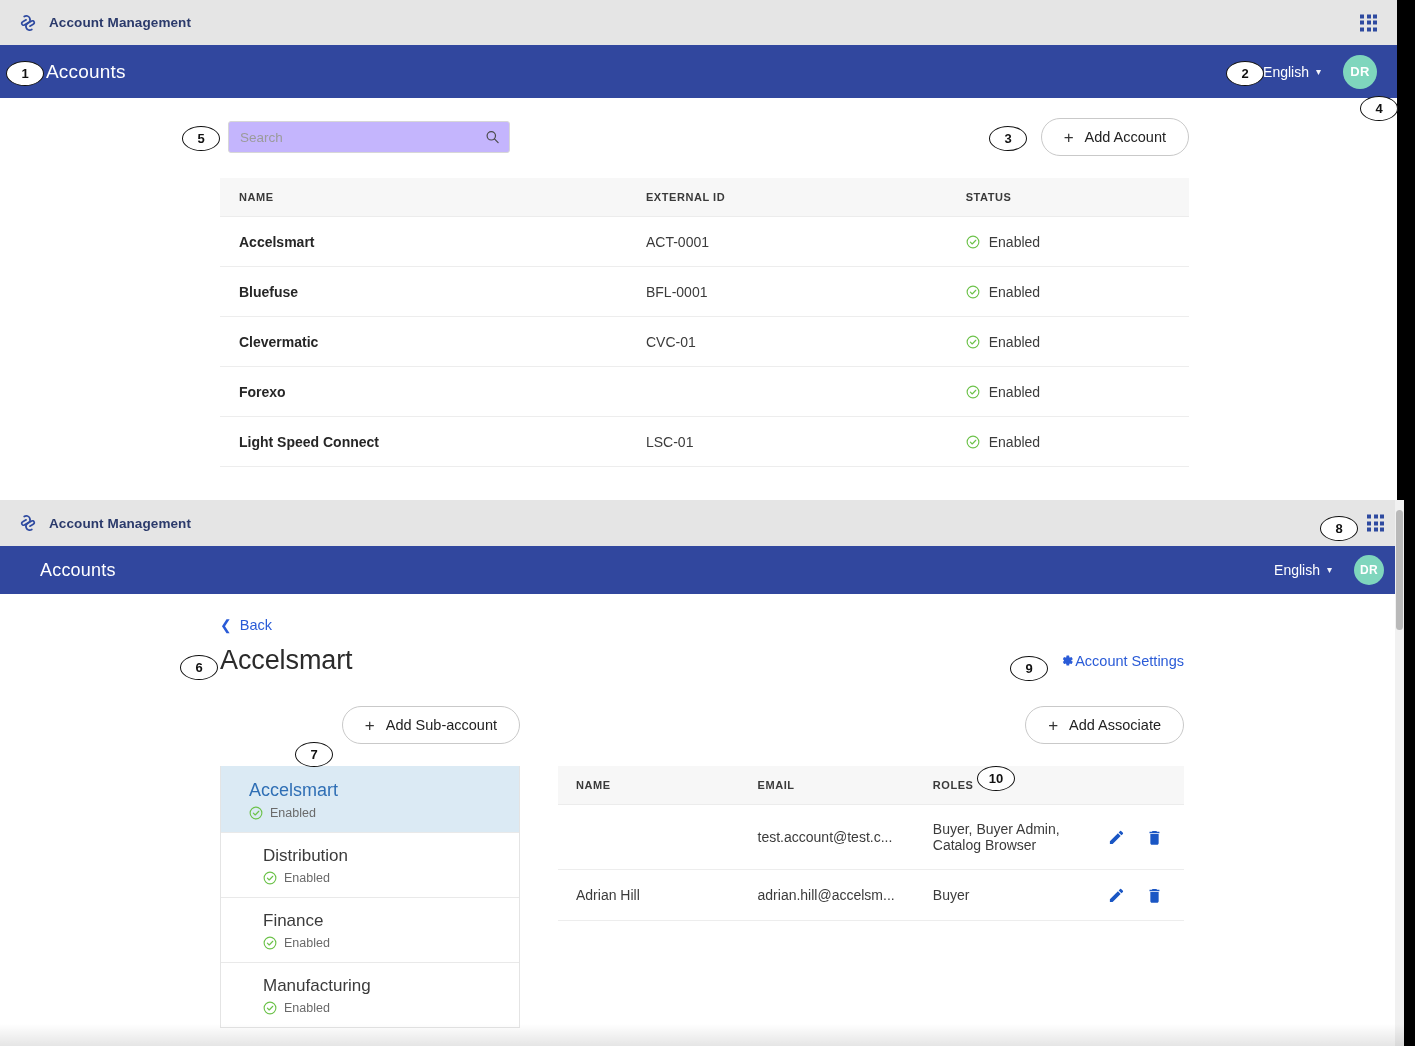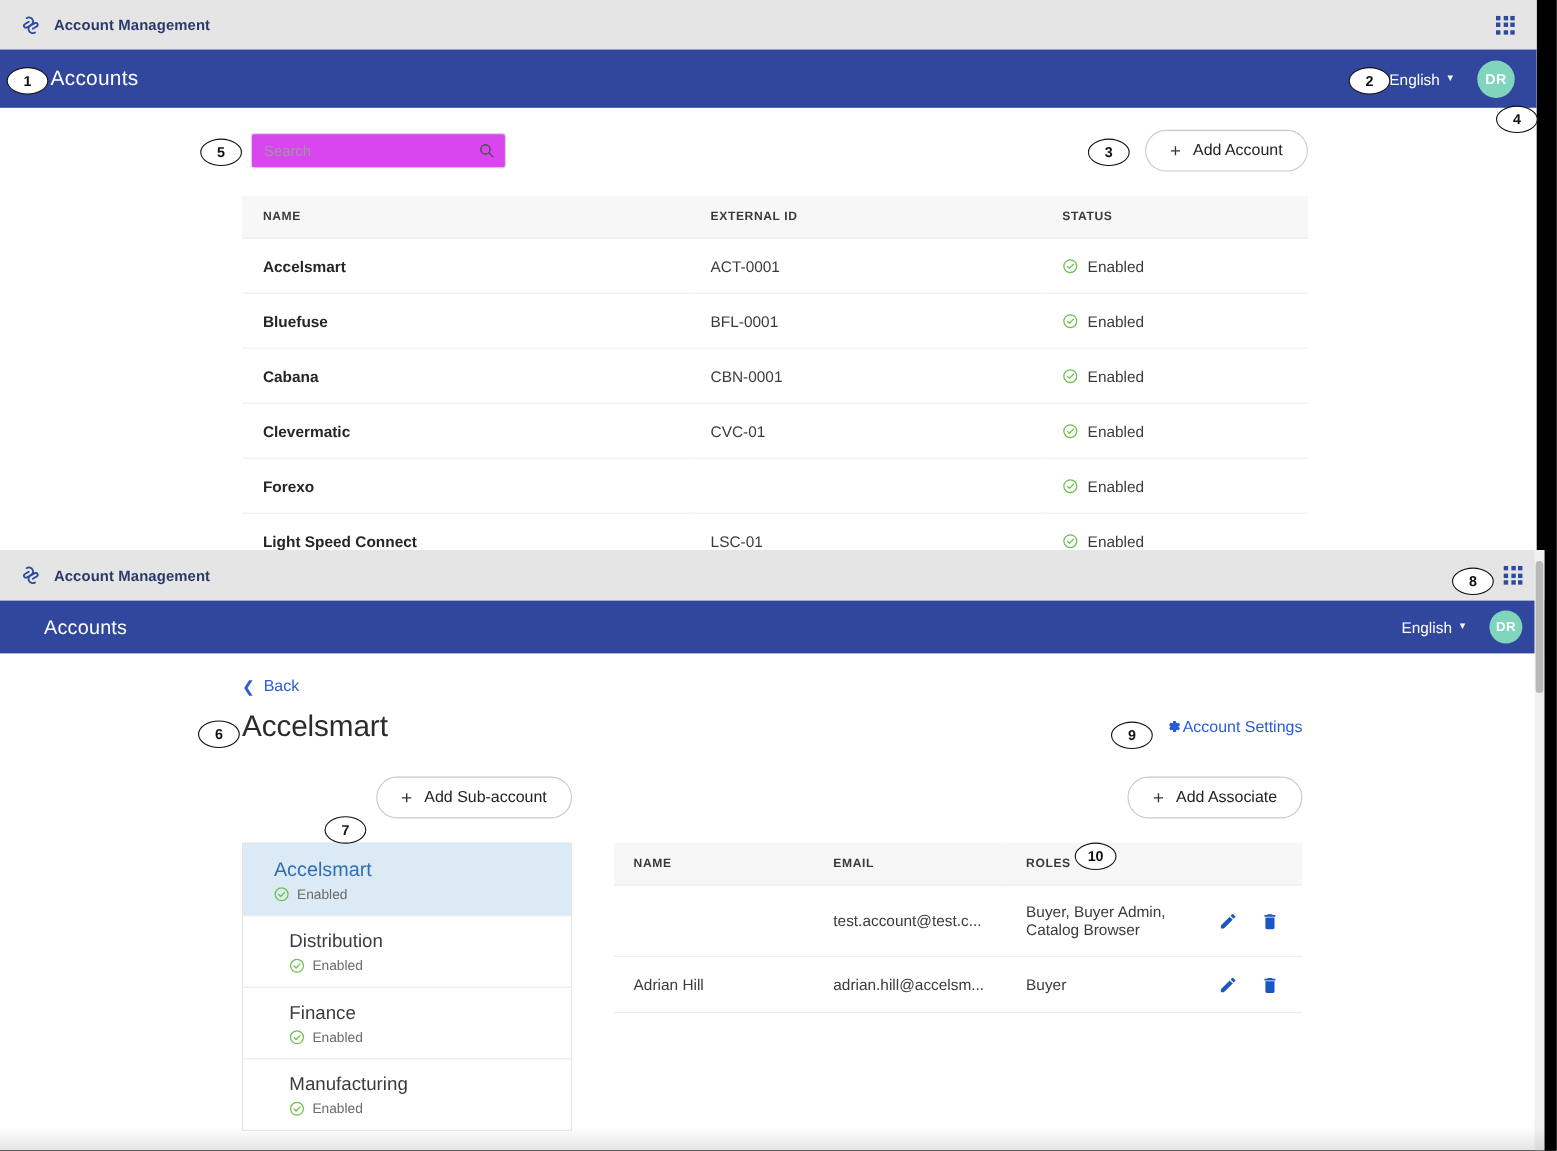--- a/index.html
+++ b/index.html
@@ -97,24 +97,24 @@
 
   .content-one { position: relative; padding: 0 0 0 0; }
 
   .toolbar {
     display: flex;
     align-items: center;
     padding: 20px 208px 0 228px;
   }
   .searchbox {
     position: relative;
-    width: 232px; height: 32px;
+    width: 282px; height: 32px;
     border: 1px solid #d7d7d7;
     border-radius: 3px;
-    background: #d946ef;
+    background: #c4b5fd;
   }
   .searchbox input {
     width: 100%; height: 100%;
     border: 0; outline: 0;
     background: transparent;
     padding: 0 32px 0 11px;
     font-size: 13.5px;
     font-family: "Liberation Sans", sans-serif;
     color: #333;
   }
@@ -390,33 +390,20 @@
                   <circle cx="8" cy="8" r="6.7" fill="none" stroke="#6cc24a" stroke-width="1.3"></circle>
                   <path d="M5 8.2l2.1 2.1L11.2 6" fill="none" stroke="#6cc24a" stroke-width="1.3" stroke-linecap="round" stroke-linejoin="round"></path>
                 </svg>
                 <span class="status-txt">Enabled</span>
               </div>
             </td>
           </tr>
           <tr>
             <td class="name">Bluefuse</td>
             <td>BFL-0001</td>
-            <td>
-              <div class="status-cell">
-                <svg class="check-ic" viewBox="0 0 16 16">
-                  <circle cx="8" cy="8" r="6.7" fill="none" stroke="#6cc24a" stroke-width="1.3"></circle>
-                  <path d="M5 8.2l2.1 2.1L11.2 6" fill="none" stroke="#6cc24a" stroke-width="1.3" stroke-linecap="round" stroke-linejoin="round"></path>
-                </svg>
-                <span class="status-txt">Enabled</span>
-              </div>
-            </td>
-          </tr>
-          <tr>
-            <td class="name">Cabana</td>
-            <td>CBN-0001</td>
             <td>
               <div class="status-cell">
                 <svg class="check-ic" viewBox="0 0 16 16">
                   <circle cx="8" cy="8" r="6.7" fill="none" stroke="#6cc24a" stroke-width="1.3"></circle>
                   <path d="M5 8.2l2.1 2.1L11.2 6" fill="none" stroke="#6cc24a" stroke-width="1.3" stroke-linecap="round" stroke-linejoin="round"></path>
                 </svg>
                 <span class="status-txt">Enabled</span>
               </div>
             </td>
           </tr>

